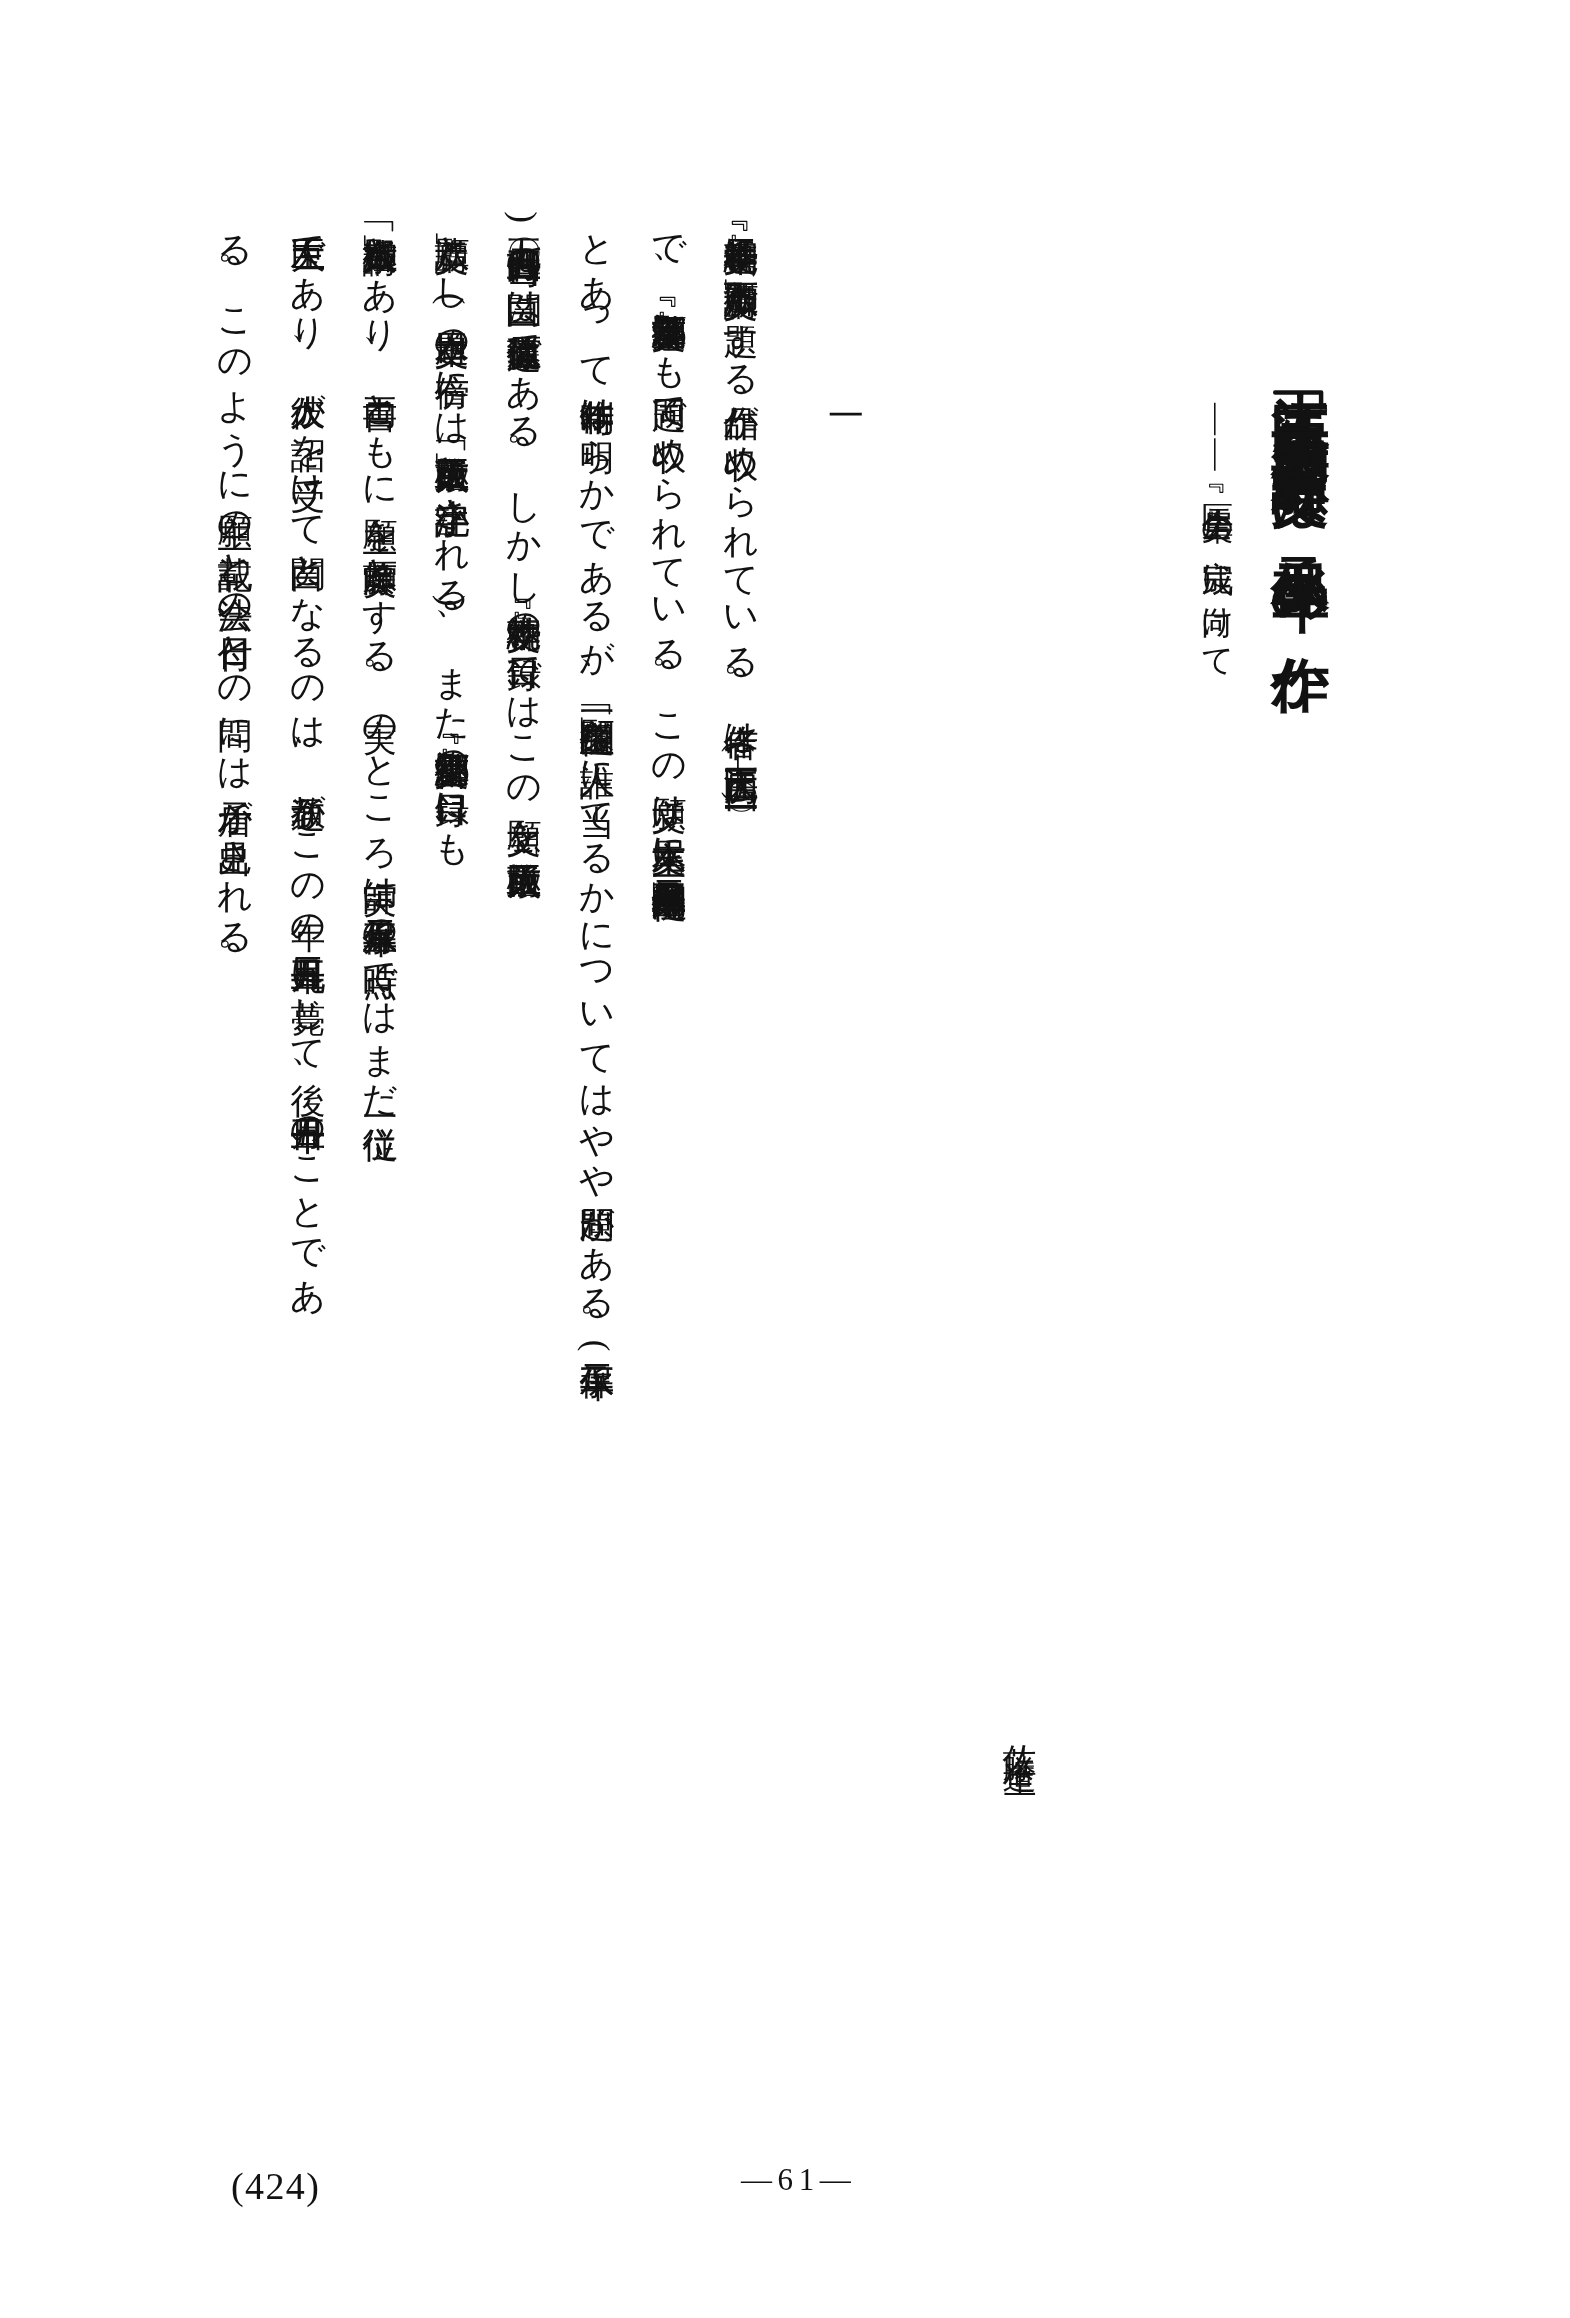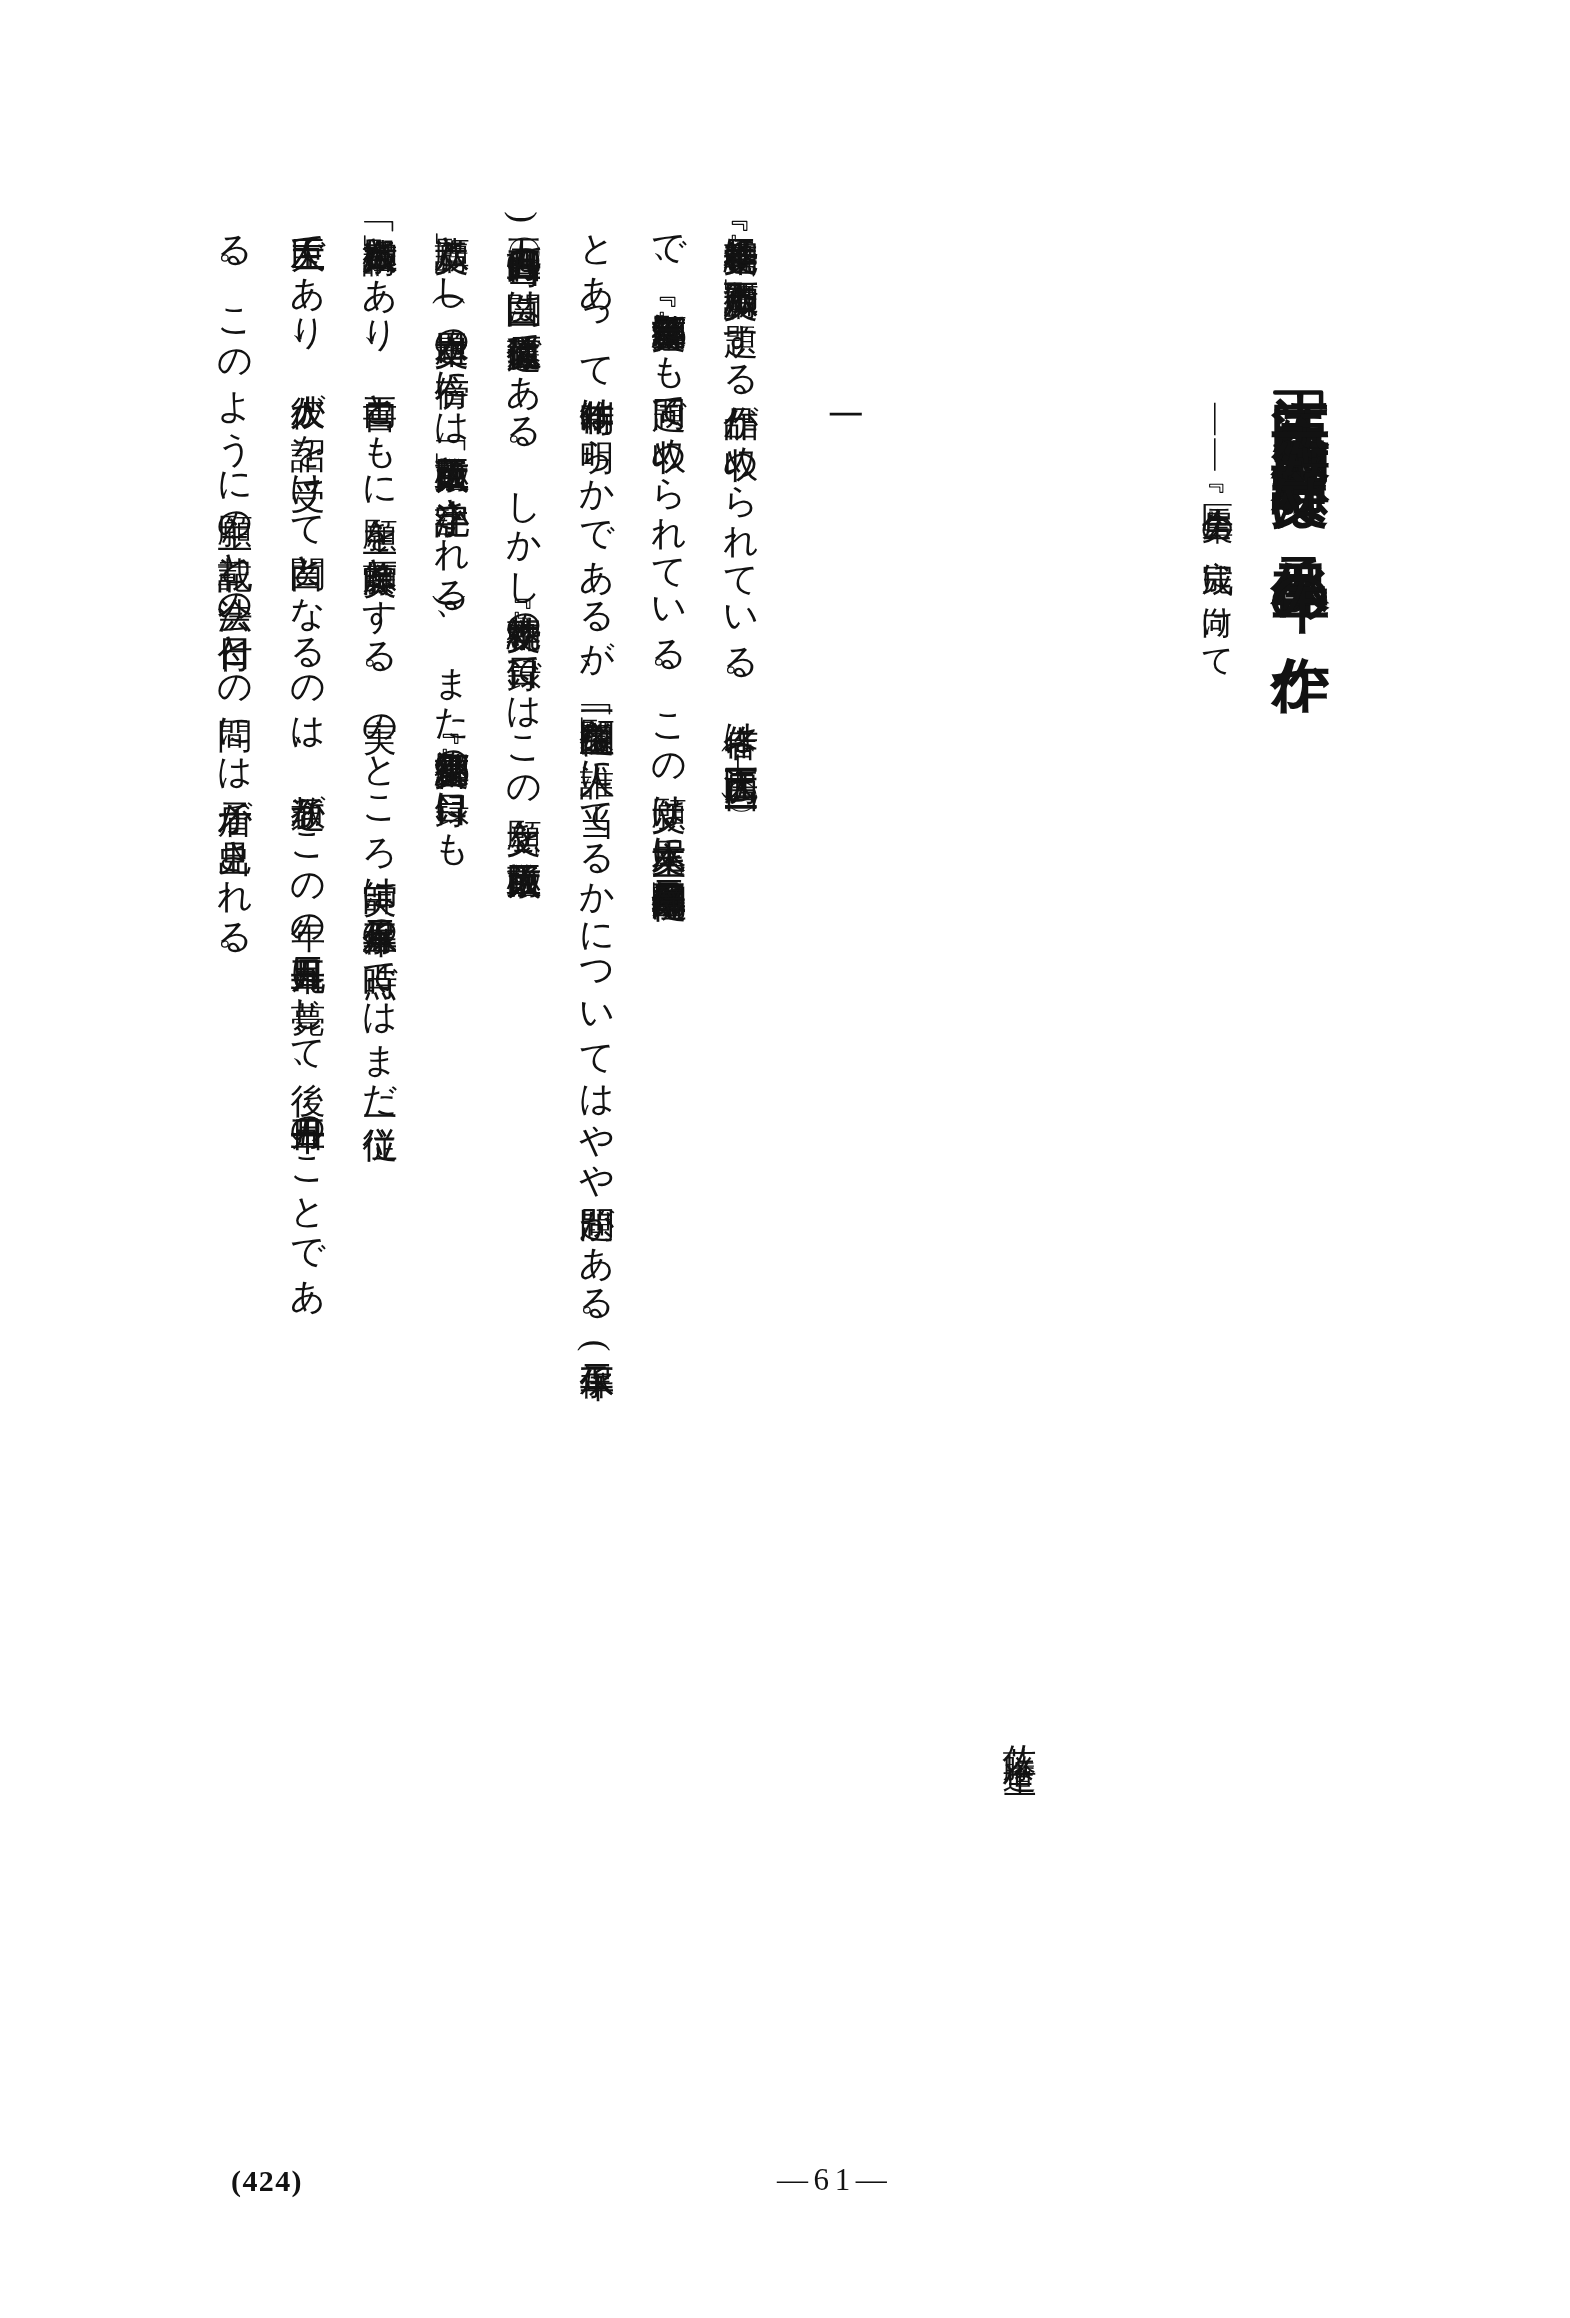--- a/index.html
+++ b/index.html
@@ -45,31 +45,29 @@
   }
   .body-col {
     top: 210px;
     font-size: 35px;
     letter-spacing: 0.4px;
   }
   .footer-left {
     position: absolute;
     left: 231px;
     top: 2164px;
-    font-size: 30px;
+    font-size: 38px;
     letter-spacing: 1.4px;
-    font-weight: bold;
   }
   .footer-center {
     position: absolute;
     left: 741px;
     top: 2162px;
     font-size: 31px;
     letter-spacing: 5.6px;
-    margin-left: 36px;
   }
 </style>
 </head>
 <body>
 
 <div class="page" style="background: rgb(255, 255, 255); color: rgb(18, 18, 18);">
 
   <div class="v article-title">大江匡房「殿下御八講願文」は承保二年の作か</div>
 
   <div class="v article-subtitle">――『匡房全集』の完成に向けて</div>

